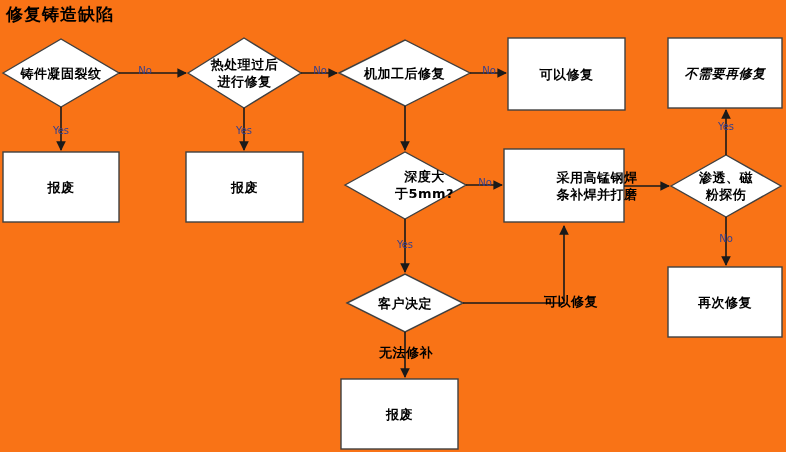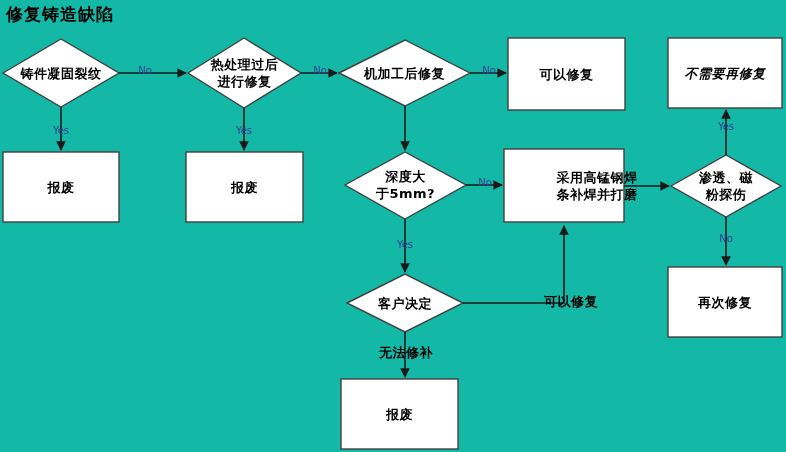--- a/index.html
+++ b/index.html
@@ -7,21 +7,21 @@
     padding: 0;
     background: #ffffff;
   }
   body {
     font-family: "DejaVu Sans", "Liberation Sans", sans-serif;
   }
   #canvas {
     position: relative;
     width: 786px;
     height: 452px;
-    background: #14b8a6;
+    background: #f97316;
     overflow: hidden;
   }
   #flow-svg {
     position: absolute;
     left: 0;
     top: 0;
     width: 786px;
     height: 452px;
   }
   .shape-text {
@@ -126,21 +126,21 @@
       <line x1="726" y1="155" x2="726" y2="110" marker-end="url(#arrow)"></line>
 
       <line x1="726" y1="217" x2="726" y2="265" marker-end="url(#arrow)"></line>
     </g>
   </svg>
 
   <div class="shape-text" style="left:3px; top:55px; width:116px; height:36px;">铸件凝固裂纹</div>
   <div class="shape-text" style="left:339px; top:55px; width:131px; height:36px;">机加工后修复</div>
   <div class="shape-text" style="left:188px; top:54px; width:113px; height:38px;">热处理过后
 进行修复</div>
-  <div class="shape-text" style="left:345px; top:166px; width:121px; height:38px;">深度大
+  <div class="shape-text" style="left:364px; top:166px; width:121px; height:38px;">深度大
 于5mm?</div>
   <div class="shape-text" style="left:347px; top:286px; width:116px; height:34px;">客户决定</div>
   <div class="shape-text" style="left:678px; top:167px; width:96px; height:38px;">渗透、磁
 粉探伤</div>
 
   <div class="shape-text" style="left:3px; top:152px; width:116px; height:70px;">报废</div>
   <div class="shape-text" style="left:186px; top:152px; width:117px; height:70px;">报废</div>
   <div class="shape-text" style="left:508px; top:38px; width:117px; height:72px;">可以修复</div>
   <div class="shape-text" style="left:668px; top:38px; width:114px; height:70px;font-style:italic;">不需要再修复</div>
   <div class="shape-text" style="left:504px; top:149px; width:120px; height:73px;padding-left:33px;">采用高锰钢焊

